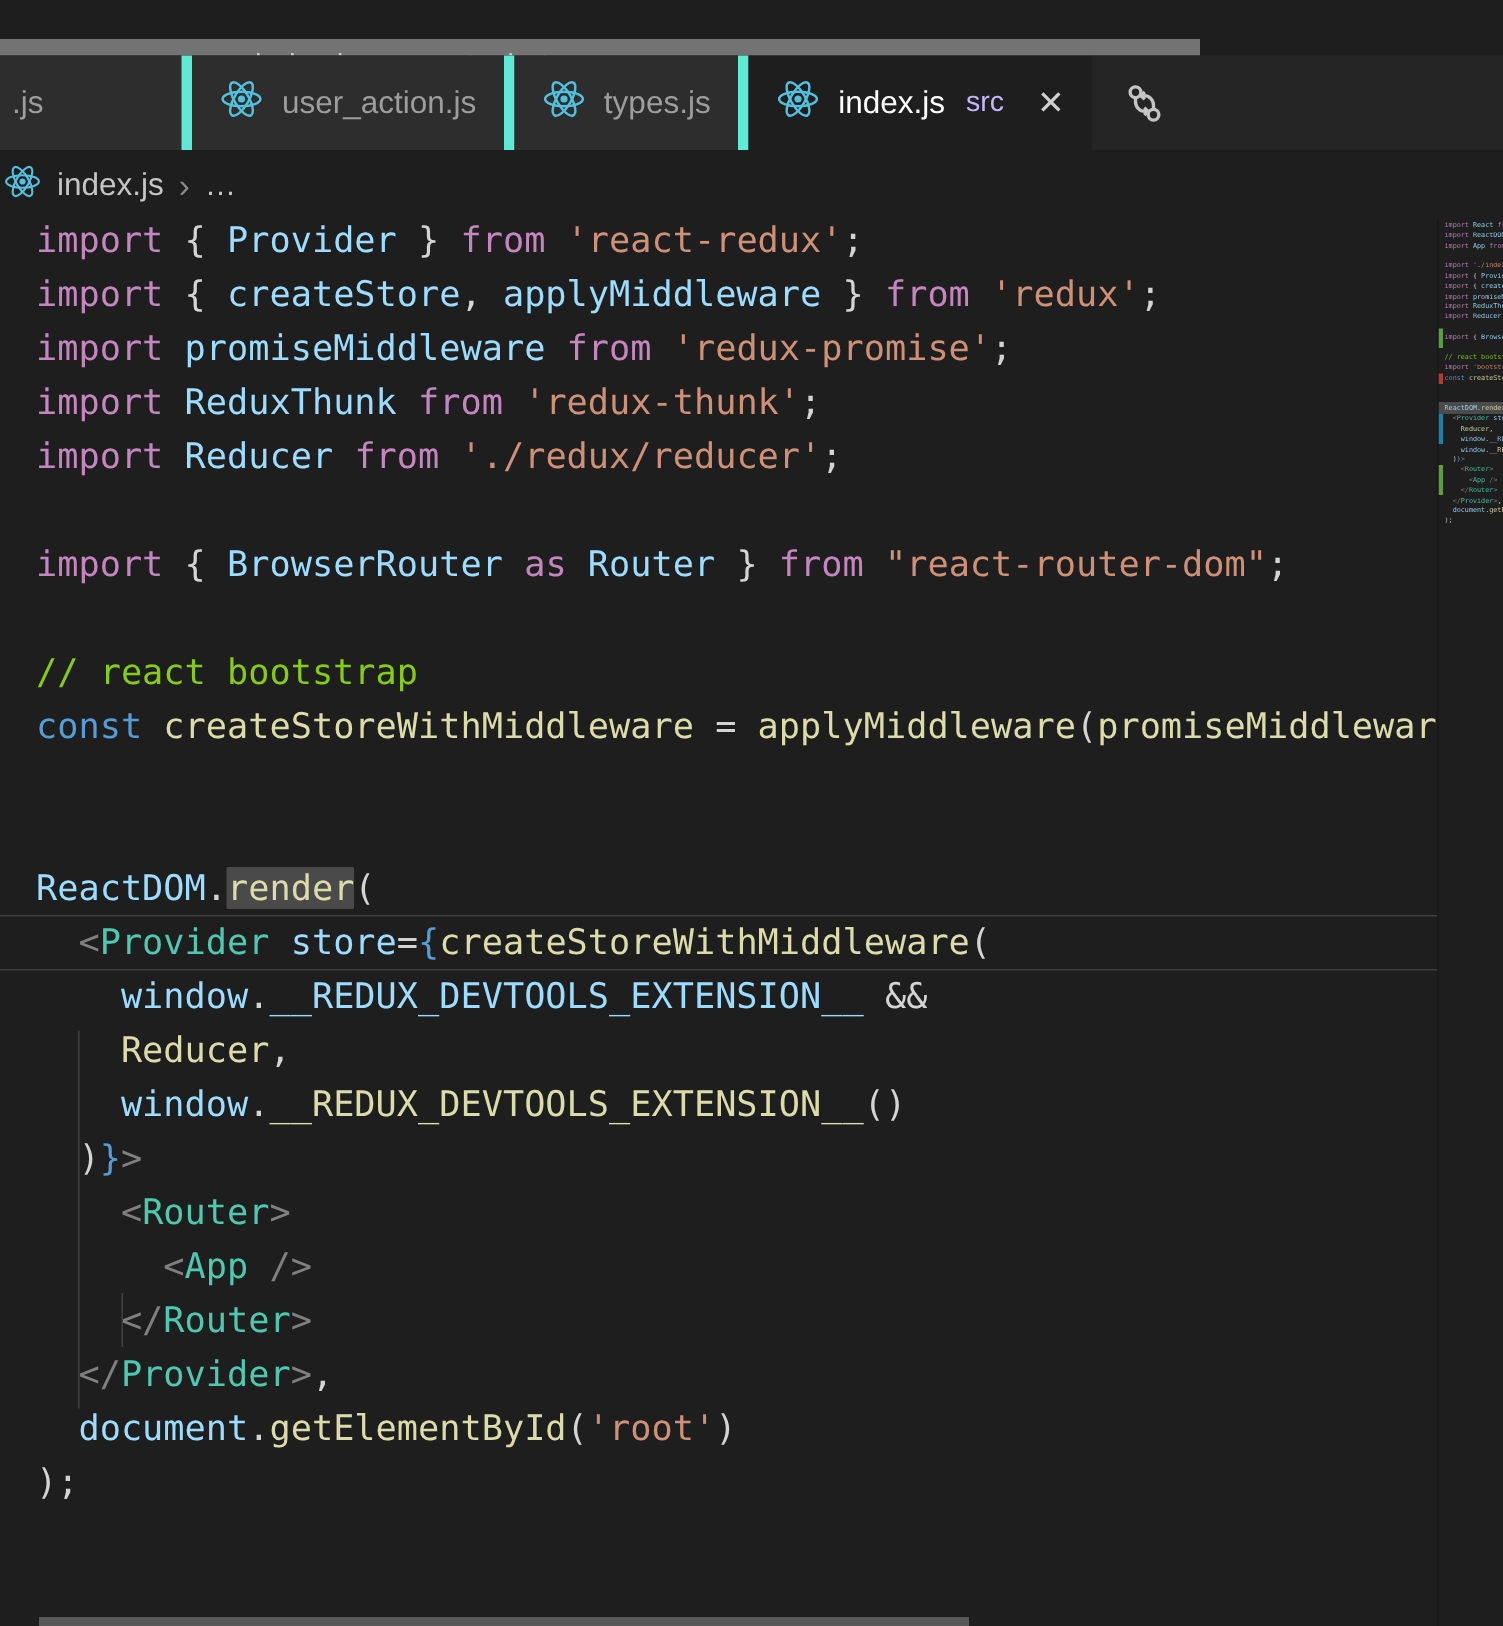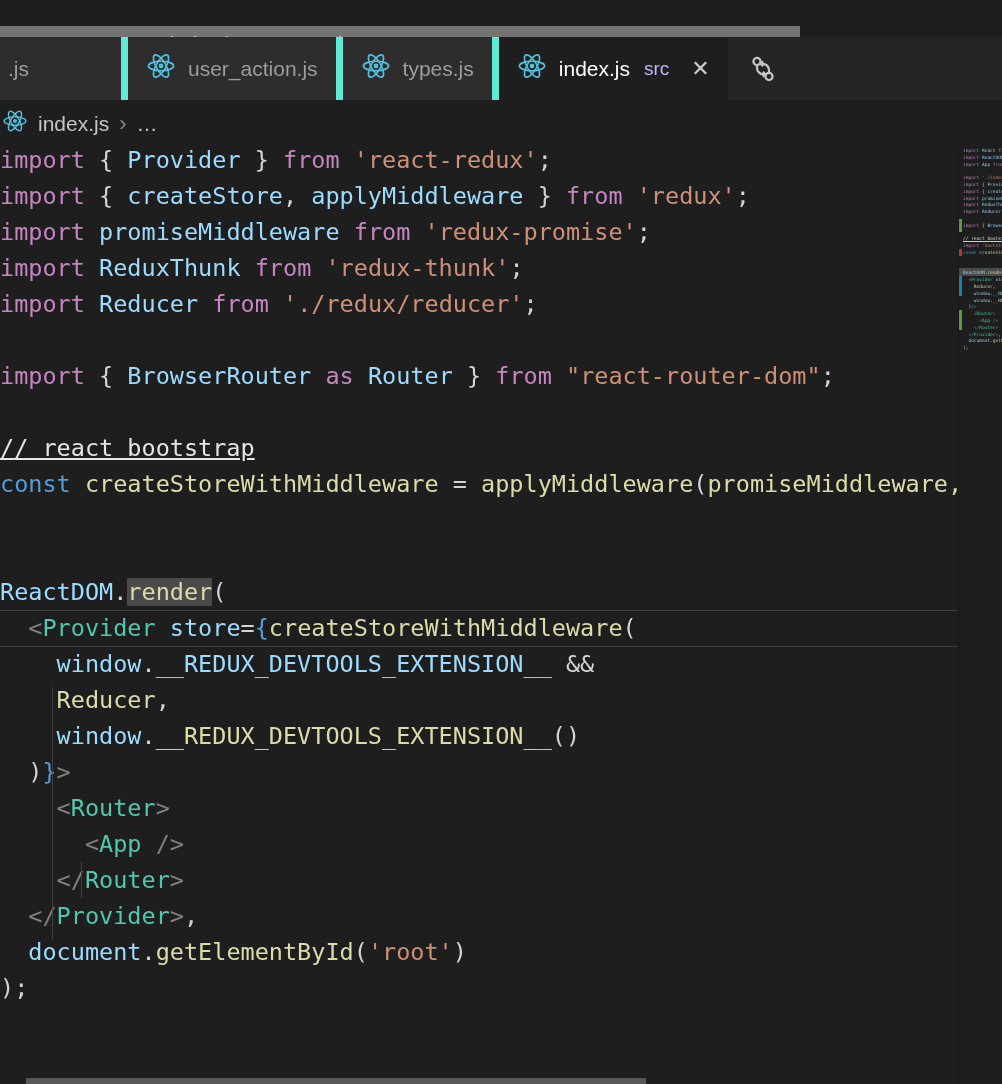--- a/index.html
+++ b/index.html
@@ -26,38 +26,38 @@
   
   .breadcrumb { position:absolute; left:0; top:100px; width:1002px; height:47px; background:#1e1e1e;
                 display:flex; align-items:center; color:#c5c5c5; font-size:21px; }
   .breadcrumb .crumb-icon { margin-left:2px; margin-right:10px; }
   .breadcrumb .sep { color:#8a8a8a; margin:0 10px; font-size:22px; }
 
   
   .editor { position:absolute; left:0; top:147px; width:958px; height:937px; overflow:hidden; background:#1e1e1e; }
   .code { position:absolute; left:0; top:-5px; width:958px;
           font-family:"DejaVu Sans Mono","Liberation Mono",monospace; font-size:23.5px; }
-  .code-line { height:36px; line-height:36px; white-space:pre; }
+  .code-line { height:36px; line-height:36px; white-space:pre; padding-left:24px; }
   .tk-hl { background:rgba(90,90,90,.75); border-radius:1px; }
   .cur-line-border { position:absolute; left:0; width:958px; height:0; border-top:1px solid #3e3e3e; }
   .indent-guide { position:absolute; width:1px; background:#404040; }
 
   
   .minimap { position:absolute; left:958px; top:147px; width:44px; height:937px; background:#1e1e1e;
              border-left:1px solid #171717; overflow:hidden; }
   .mini-code { position:absolute; left:4px; top:1px; width:40px;
                font-family:"DejaVu Sans Mono","Liberation Mono",monospace; font-size:4.5px; opacity:.9; }
   .mini-line { height:6.8px; line-height:6.8px; white-space:pre; overflow:hidden; }
   .mini-marker { position:absolute; left:0; width:3px; }
   .mini-highlight { position:absolute; left:0; width:44px; background:rgba(120,120,120,.5); }
 
   
   .hscroll { position:absolute; left:26px; top:1078px; width:620px; height:6px; background:#575757; }
 </style>
-<style>.tk-kw{color:#C586C0;}.tk-cb{color:#569CD6;}.tk-id{color:#9CDCFE;}.tk-fn{color:#DCDCAA;}.tk-str{color:#CE9178;}.tk-cm{color:#e5e5e5;text-decoration:underline;}.tk-cmp{color:#4EC9B0;}.tk-jsx{color:#808080;}.tk-eb{color:#569CD6;}.tk-pn{color:#D4D4D4;}</style></head>
+<style>.tk-kw{color:#C586C0;}.tk-cb{color:#569CD6;}.tk-id{color:#9CDCFE;}.tk-fn{color:#DCDCAA;}.tk-str{color:#CE9178;}.tk-cm{color:#84cc16;}.tk-cmp{color:#4EC9B0;}.tk-jsx{color:#808080;}.tk-eb{color:#569CD6;}.tk-pn{color:#D4D4D4;}</style></head>
 <body>
 
 <div id="stage">
 
   <div class="titlebar">
     <div class="title">index.js — react_chat</div>
   </div>
 
   <div class="tabbar">
     <div class="tab partial">

